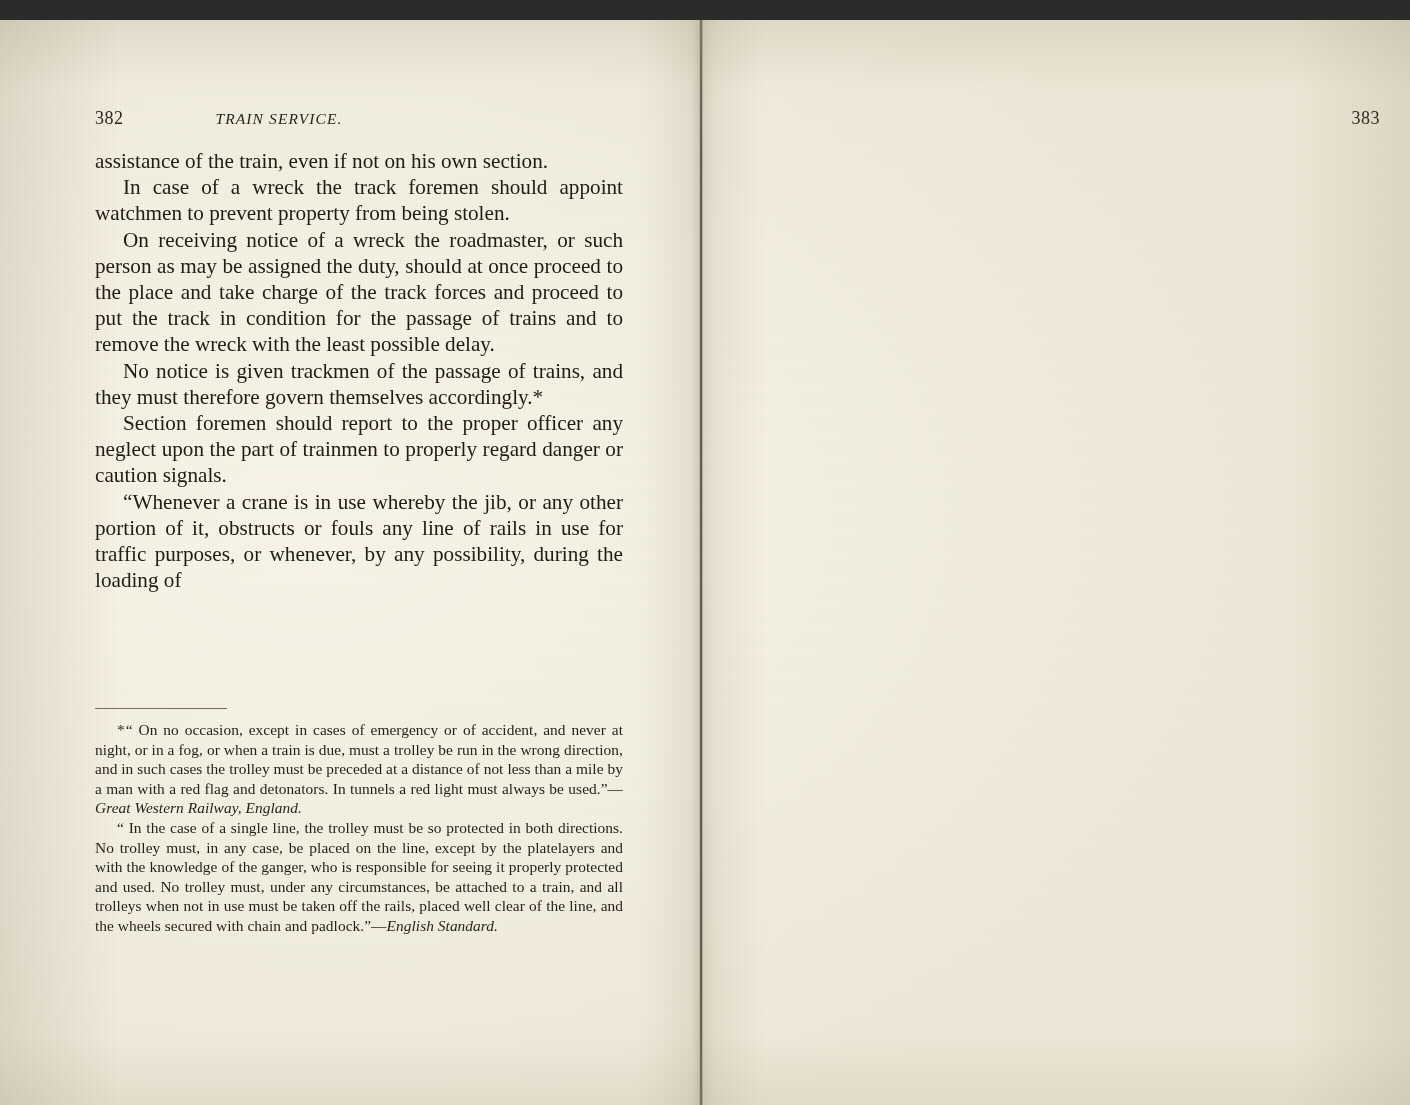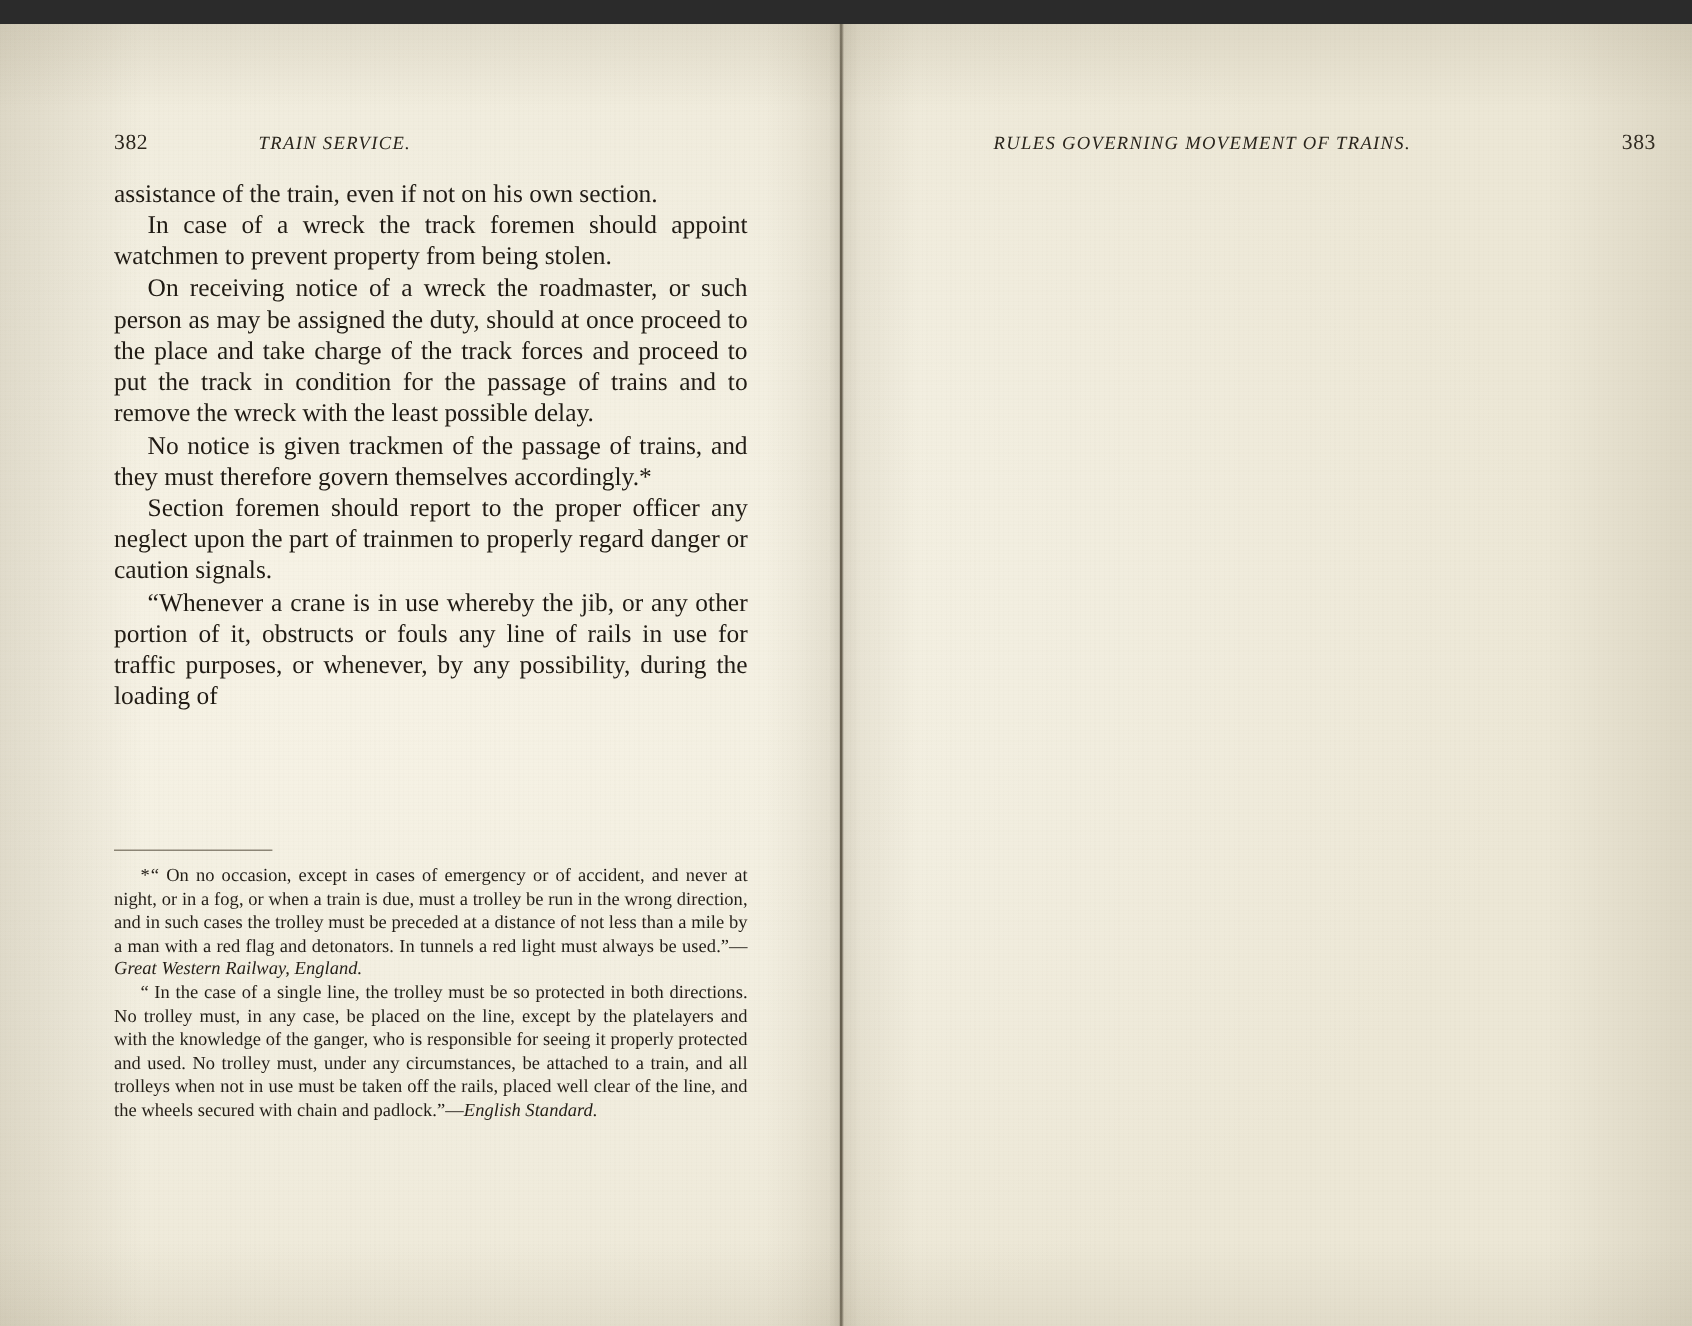--- a/index.html
+++ b/index.html
@@ -194,21 +194,20 @@
 
     <div class="footnotes fn-left">
       <p><span class="fn-mark">*</span><span>“ On no occasion, except in cases of emergency or of accident, and never at night, or in a fog, or when a train is due, must a trolley be run in the wrong direction, and in such cases the trolley must be preceded at a distance of not less than a mile by a man with a red flag and detonators. In tunnels a red light must always be used.”—</span><span class="ital">Great Western Railway, England.</span></p>
       <p><span>“ In the case of a single line, the trolley must be so protected in both directions. No trolley must, in any case, be placed on the line, except by the platelayers and with the knowledge of the ganger, who is responsible for seeing it properly protected and used. No trolley must, under any circumstances, be attached to a train, and all trolleys when not in use must be taken off the rails, placed well clear of the line, and the wheels secured with chain and padlock.”—</span><span class="ital">English Standard.</span></p>
     </div>
   </div>
 
   <div class="page page-right">
 
     <div class="running-head rh-right">
-      <span class="rh-title">RULES GOVERNING MOVEMENT OF TRAINS.</span>
       <span style="flex:1 1 auto"></span>
       <span class="folio">383</span>
     </div>
 
   </div>
 
   <div class="gutter"></div>
   <div class="gutter-seam"></div>
   <div class="edge-shade-left"></div>
   <div class="edge-shade-right"></div>

